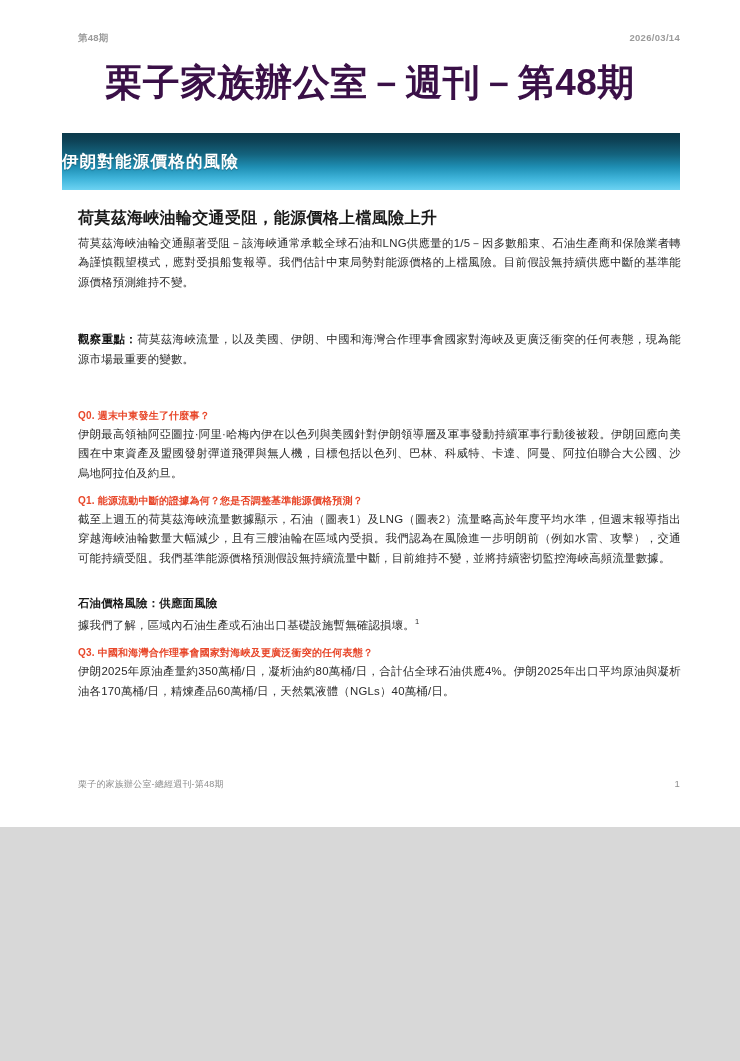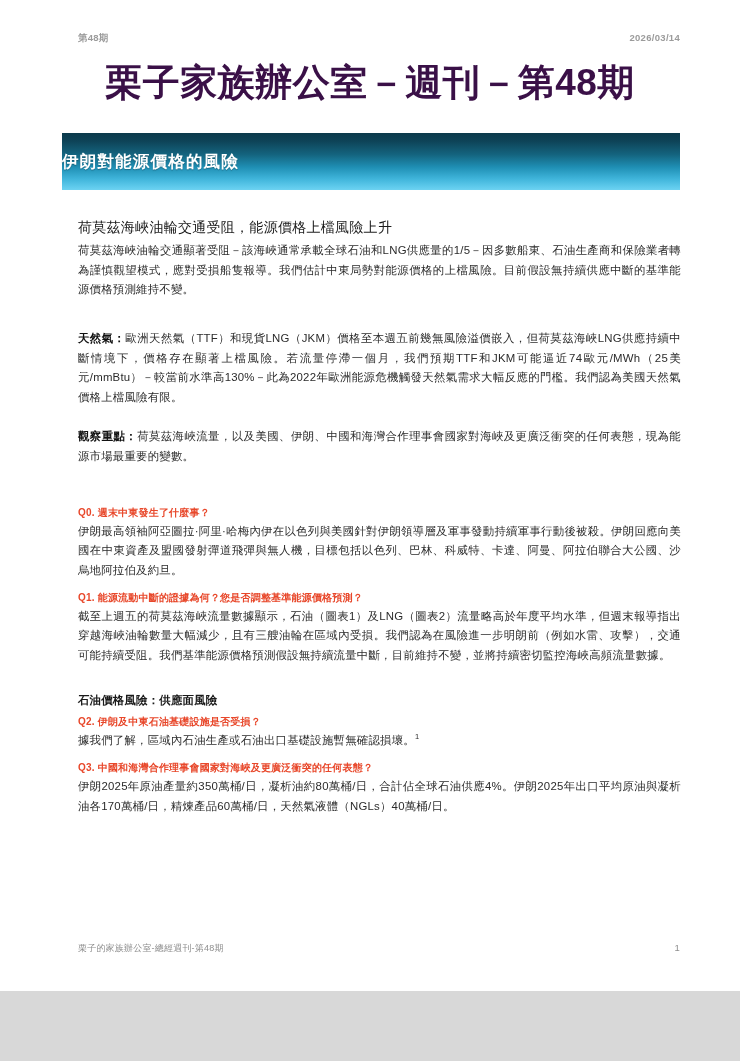--- a/index.html
+++ b/index.html
@@ -7,21 +7,21 @@
     margin: 0;
     padding: 0;
     background: #d8d8d8;
   }
   body {
     font-family: "Liberation Sans", "DejaVu Sans", sans-serif;
   }
   .page {
     position: relative;
     width: 740px;
-    height: 991px;
+    height: 827px;
     margin: 0 auto;
     background: #ffffff;
     box-sizing: border-box;
     overflow: hidden;
   }
 
   
   .header-meta {
     position: absolute;
     top: 32px;
@@ -89,25 +89,25 @@
   .para {
     font-size: 11.4px;
     line-height: 1.72;
     color: #2b2b2b;
     text-align: justify;
     margin: 0 0 11px 0;
     letter-spacing: 0.02em;
   }
   .para.tight { margin-bottom: 8px; }
   .lead-bold {
-    font-weight: 400;
-    font-size: 14px;
+    font-weight: 700;
+    font-size: 16px;
     line-height: 1.72;
     color: #1a1a1a;
-    margin: 12px 0 2px 0;
+    margin: 1px 0 2px 0;
     letter-spacing: 0.02em;
   }
   .run-label { font-weight: 700; color: #111111; }
   .q-head {
     font-size: 10px;
     font-weight: 700;
     color: #e8472a;
     line-height: 1.72;
     margin: 0 0 1px 0;
     letter-spacing: 0.02em;
@@ -159,39 +159,37 @@
   <div class="content">
 
     <p class="lead-bold">荷莫茲海峽油輪交通受阻，能源價格上檔風險上升</p>
     <p class="para">荷莫茲海峽油輪交通顯著受阻－該海峽通常承載全球石油和LNG供應量的1/5－因多數船東、石油生產商和保險業者轉為謹慎觀望模式，應對受損船隻報導。我們估計中東局勢對能源價格的上檔風險。目前假設無持續供應中斷的基準能源價格預測維持不變。</p>
 
     <div class="gap-sm"></div>
 
 
     <div class="gap-sm"></div>
 
-    <p class="para"><span class="run-label">天然氣：</span><span>歐洲天然氣（TTF）和現貨LNG（JKM）價格至本週五前幾無風險溢價嵌入，但荷莫茲海峽LNG供應持續中斷情境下，價格存在顯著上檔風險。若流量停滯一個月，我們預期TTF和JKM可能逼近74歐元/MWh（25美元/mmBtu）－較當前水準高130%－此為2022年歐洲能源危機觸發天然氣需求大幅反應的門檻。我們認為美國天然氣價格上檔風險有限。</span></p>
 
     <div class="gap-sm"></div>
 
     <p class="para"><span class="run-label">觀察重點：</span><span>荷莫茲海峽流量，以及美國、伊朗、中國和海灣合作理事會國家對海峽及更廣泛衝突的任何表態，現為能源市場最重要的變數。</span></p>
 
     <div class="gap-lg"></div>
 
     <p class="q-head">Q0. 週末中東發生了什麼事？</p>
     <p class="para tight">伊朗最高領袖阿亞圖拉·阿里·哈梅內伊在以色列與美國針對伊朗領導層及軍事發動持續軍事行動後被殺。伊朗回應向美國在中東資產及盟國發射彈道飛彈與無人機，目標包括以色列、巴林、科威特、卡達、阿曼、阿拉伯聯合大公國、沙烏地阿拉伯及約旦。</p>
 
     <p class="q-head">Q1. 能源流動中斷的證據為何？您是否調整基準能源價格預測？</p>
     <p class="para tight">截至上週五的荷莫茲海峽流量數據顯示，石油（圖表1）及LNG（圖表2）流量略高於年度平均水準，但週末報導指出穿越海峽油輪數量大幅減少，且有三艘油輪在區域內受損。我們認為在風險進一步明朗前（例如水雷、攻擊），交通可能持續受阻。我們基準能源價格預測假設無持續流量中斷，目前維持不變，並將持續密切監控海峽高頻流量數據。</p>
 
     <div class="gap-md"></div>
 
     <p class="sec-head">石油價格風險：供應面風險</p>
 
-    <p class="q-head">Q2. 伊朗及中東石油基礎設施是否受損？</p>
     <p class="para tight"><span>據我們了解，區域內石油生產或石油出口基礎設施暫無確認損壞。</span><sup>1</sup></p>
 
     <p class="q-head">Q3. 中國和海灣合作理事會國家對海峽及更廣泛衝突的任何表態？</p>
     <p class="para tight">伊朗2025年原油產量約350萬桶/日，凝析油約80萬桶/日，合計佔全球石油供應4%。伊朗2025年出口平均原油與凝析油各170萬桶/日，精煉產品60萬桶/日，天然氣液體（NGLs）40萬桶/日。</p>
 
   </div>
 
   <div class="footer">
     <span>栗子的家族辦公室-總經週刊-第48期</span>
     <span class="page-no">1</span>

